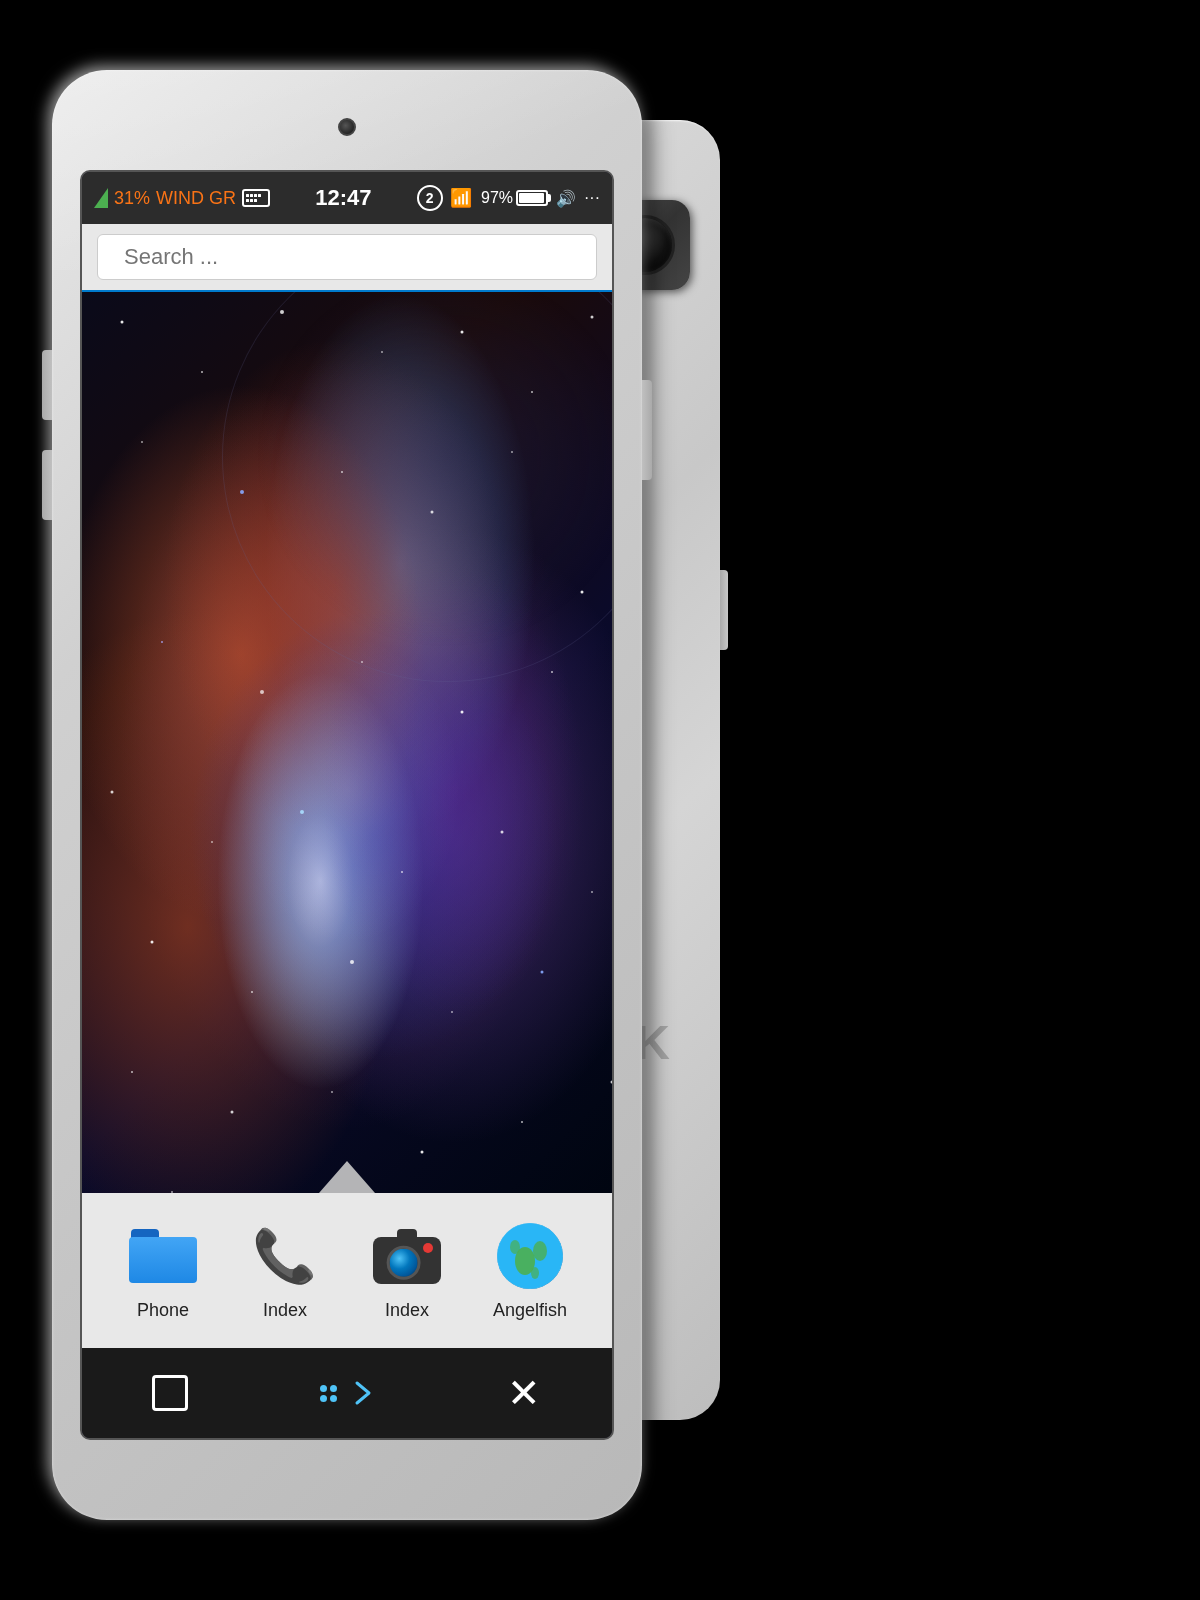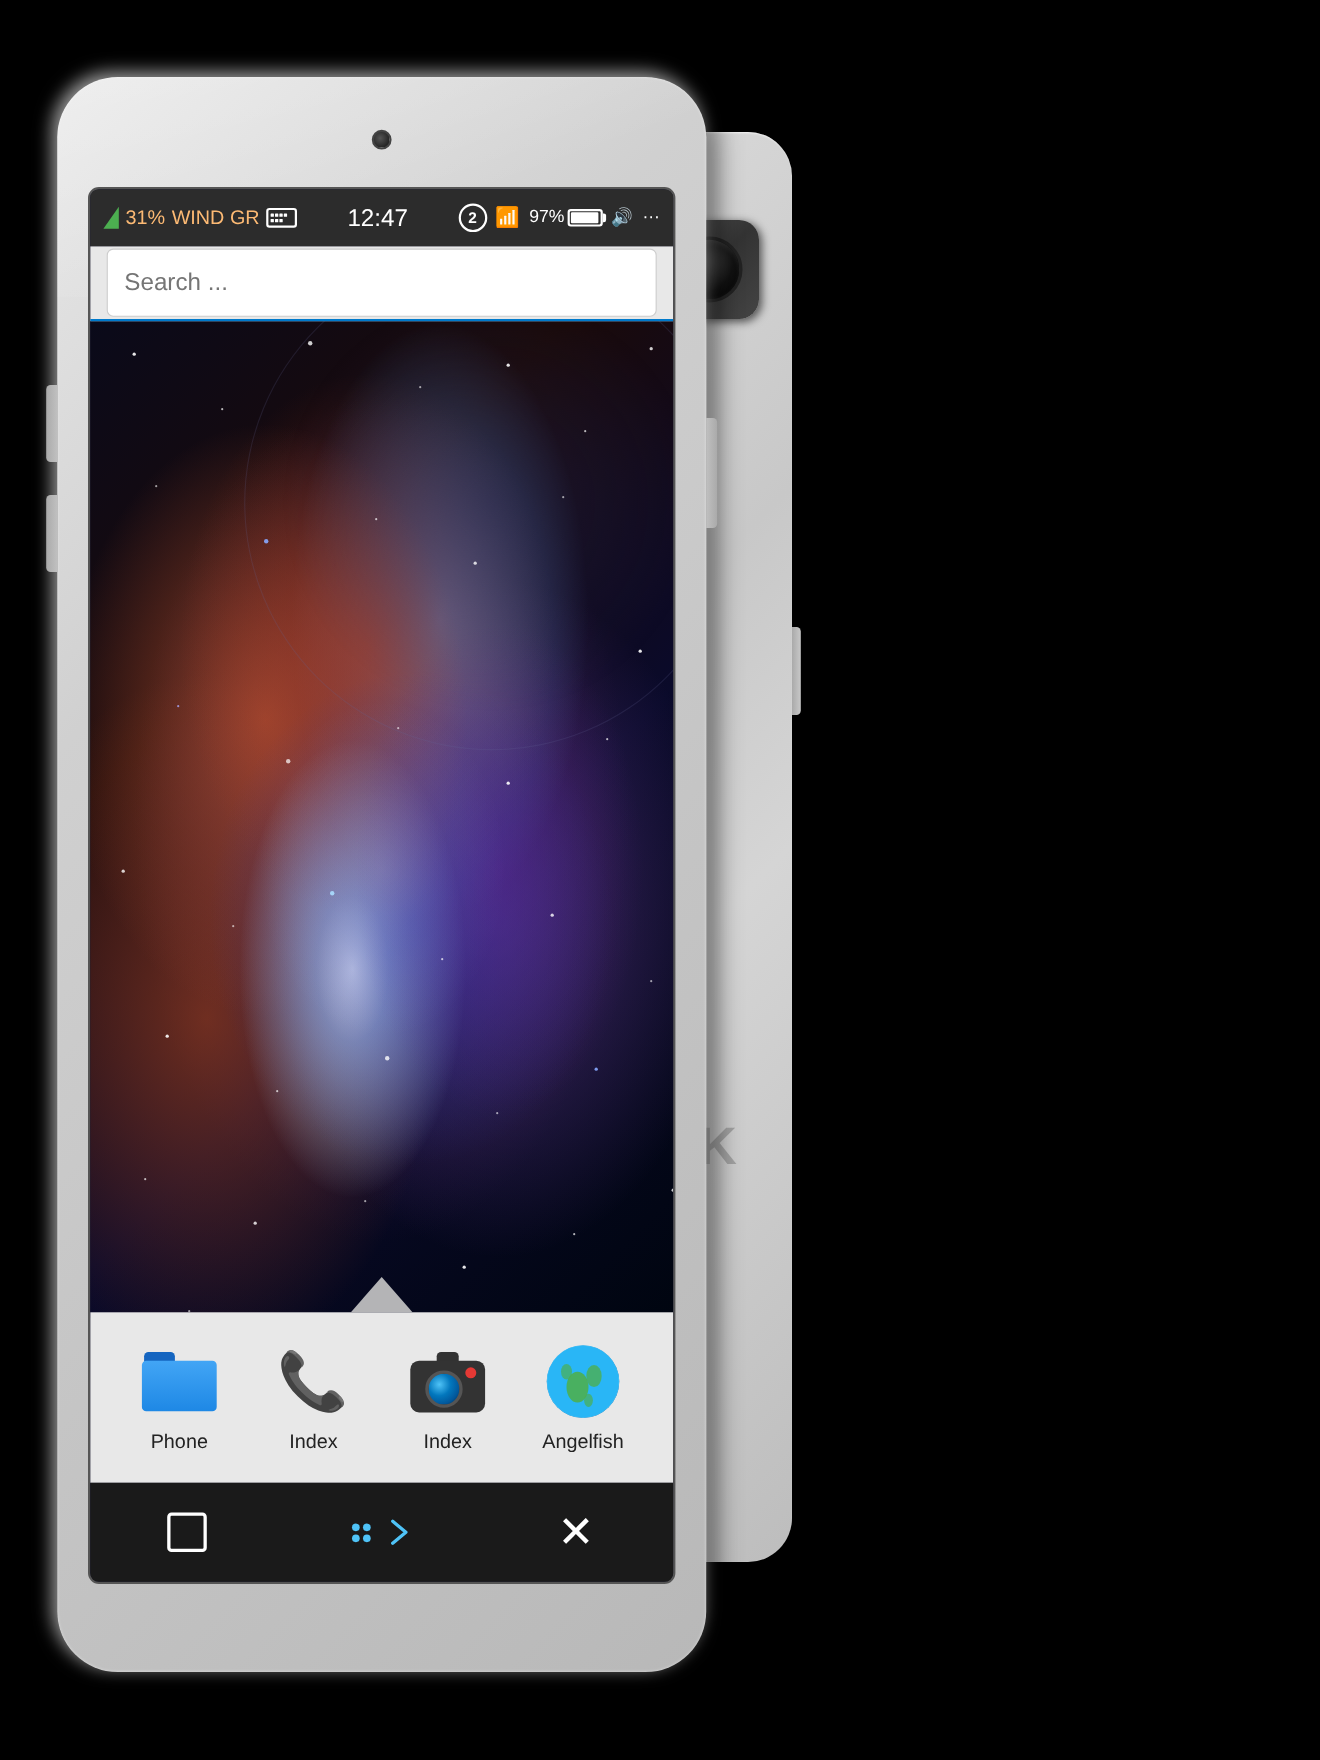--- a/index.html
+++ b/index.html
@@ -115,21 +115,21 @@
       align-items: center;
       justify-content: space-between;
       padding: 0 12px;
       z-index: 10;
     }
 
     .status-left {
       display: flex;
       align-items: center;
       gap: 6px;
-      color: #fdba74;
+      color: #f97316;
       font-size: 18px;
       font-weight: 500;
     }
 
     .signal-triangle {
       width: 0;
       height: 0;
       border-left: 14px solid transparent;
       border-right: 0px solid transparent;
       border-bottom: 20px solid #4caf50;
@@ -155,21 +155,21 @@
     .key-dot {
       width: 3px;
       height: 3px;
       background: #fff;
       border-radius: 0.5px;
     }
 
     .status-center {
       color: #fff;
       font-size: 22px;
-      font-weight: 400;
+      font-weight: 700;
     }
 
     .status-right {
       display: flex;
       align-items: center;
       gap: 8px;
       color: #fff;
       font-size: 16px;
     }
 
@@ -236,25 +236,25 @@
       background: #e8e8e8;
       display: flex;
       align-items: center;
       padding: 10px 15px;
       z-index: 10;
       border-bottom: 2px solid #007acc;
     }
 
     .search-input {
       width: 100%;
-      height: 62px;
+      height: 46px;
       background: #fff;
       border: 1px solid #ccc;
       border-radius: 6px;
-      padding: 0 15px;
+      padding: 0 26px;
       font-size: 22px;
       color: #999;
       outline: none;
     }
 
     
     .wallpaper {
       position: absolute;
       top: 120px;
       left: 0;

